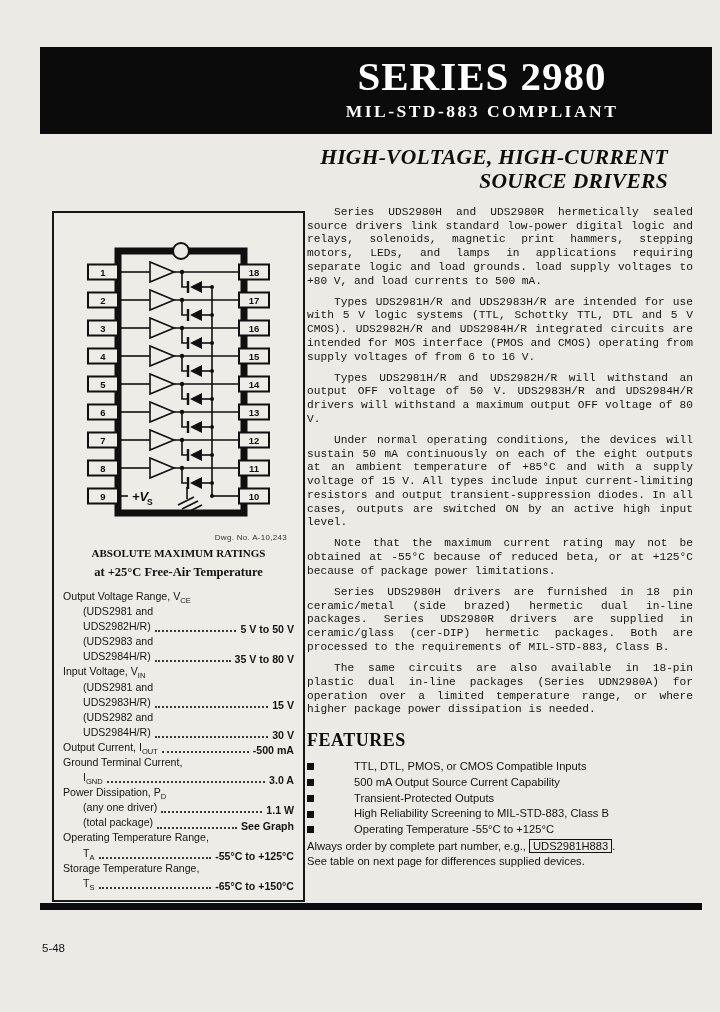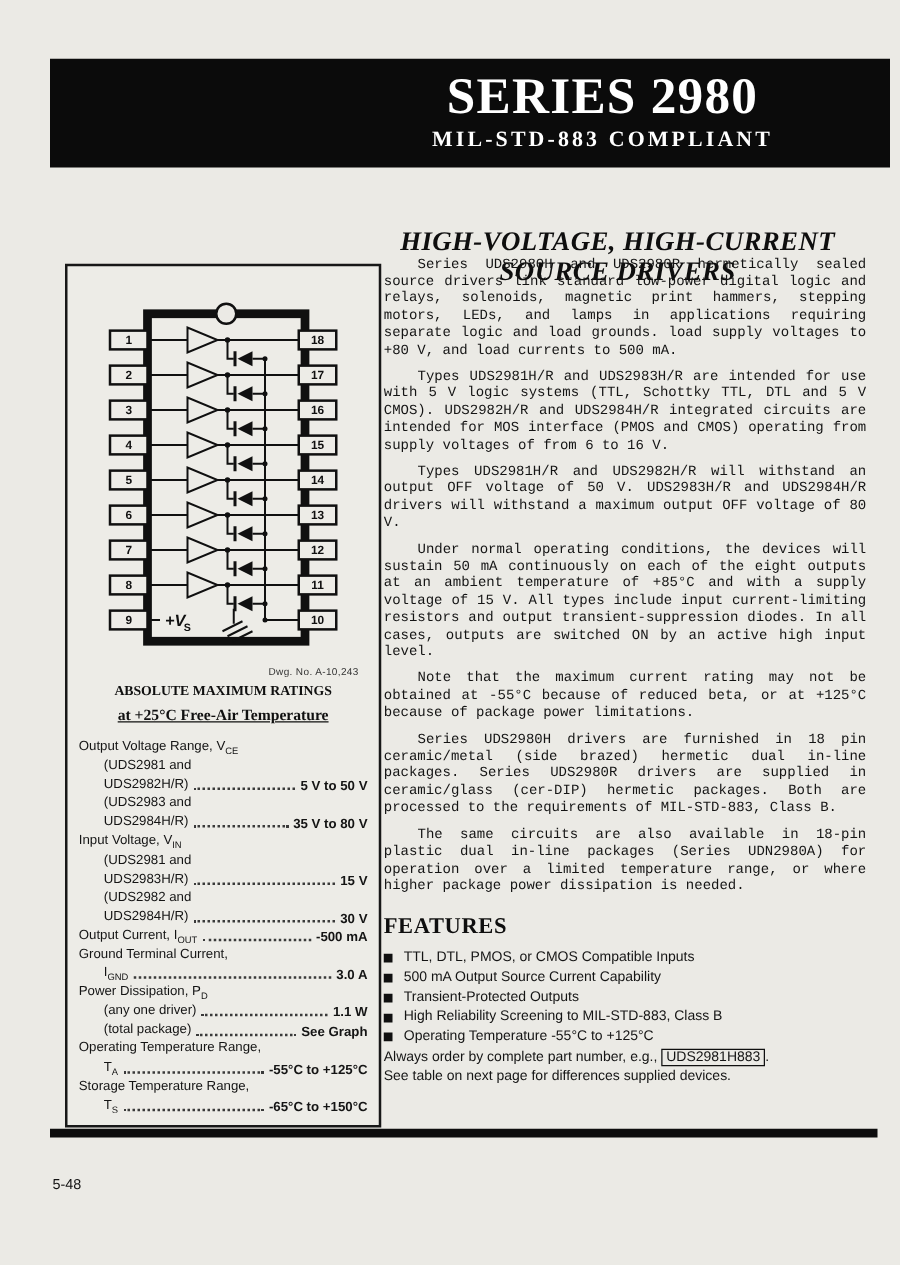--- a/index.html
+++ b/index.html
@@ -6,51 +6,51 @@
   body{background:#dedcd8;font-family:"Liberation Sans",sans-serif;}
   #page{position:relative;width:720px;height:1012px;background:#ebeae5;overflow:hidden;color:#161616;}
 
   
   .banner{position:absolute;left:40px;top:47px;width:672px;height:87px;background:#0b0b0b;}
   .banner-inner{position:absolute;top:7px;right:26px;width:408px;text-align:center;}
   .series-title{font-family:"Liberation Serif",serif;font-weight:bold;font-size:41px;line-height:44px;color:#ffffff;letter-spacing:1px;}
   .compliance{font-family:"Liberation Serif",serif;font-weight:bold;font-size:17.5px;line-height:20px;color:#ffffff;letter-spacing:2.5px;margin-top:3px;}
 
   
-  .doc-title{position:absolute;right:52px;top:146px;text-align:center;font-family:"Liberation Serif",serif;font-style:italic;font-weight:bold;font-size:21.5px;line-height:23.5px;color:#0e0e0e;letter-spacing:.3px;margin-top:36px;}
+  .doc-title{position:absolute;right:52px;top:146px;text-align:right;font-family:"Liberation Serif",serif;font-style:italic;font-weight:bold;font-size:21.5px;line-height:23.5px;color:#0e0e0e;letter-spacing:.3px;}
 
   
   .left-box{position:absolute;left:52px;top:211px;width:249px;height:687px;border:2px solid #171717;background:#edece7;}
   .pinout{position:absolute;left:0;top:12px;}
   .pinout .w{stroke:#101010;stroke-width:1.6;fill:none;}
   .pinout .pkg{stroke:#101010;stroke-width:7;fill:none;}
   .pinout .pinbox{stroke:#101010;stroke-width:2;fill:#edece7;}
   .pinout .tri{stroke:#101010;stroke-width:1.6;fill:#edece7;}
   .pinout .dio{fill:#101010;stroke:none;}
   .pinout .bar{stroke:#101010;stroke-width:2.4;fill:none;}
   .pinout .dot{fill:#101010;stroke:none;}
   .pinout text{font-family:"Liberation Sans",sans-serif;font-size:9.5px;font-weight:bold;fill:#101010;text-anchor:middle;}
   .pinout text.vs{font-size:13px;text-anchor:start;font-style:italic;}
   .pinout text.vssub{font-size:8.5px;text-anchor:start;}
   .dwg-caption{position:absolute;right:16px;top:320px;font-size:8px;color:#333;letter-spacing:.3px;}
   .amr-title{position:absolute;left:0;top:334px;width:100%;text-align:center;font-family:"Liberation Serif",serif;font-weight:bold;font-size:11px;color:#101010;}
-  .amr-sub{position:absolute;left:0;top:352px;width:100%;text-align:center;font-family:"Liberation Serif",serif;font-weight:bold;font-size:12.5px;color:#101010;text-decoration:underline;}
+  .amr-sub{position:absolute;left:0;top:352px;width:100%;text-align:center;font-family:"Liberation Serif",serif;font-weight:bold;font-size:12.5px;color:#101010;}
   .ratings{position:absolute;left:9px;top:377px;width:231px;font-size:10.6px;color:#141414;}
   .r-row{display:flex;align-items:flex-end;height:15.1px;white-space:nowrap;}
   .r-row.ind{padding-left:20px;}
   .r-label sub{font-size:7.5px;}
   .r-dots{flex:1;border-bottom:2px dotted #3a3a3a;margin:0 4px 3px 4px;min-width:6px;}
   .r-val{font-weight:bold;}
 
   
   .right-col{position:absolute;left:307px;top:206px;width:386px;}
   .right-col p{margin:0 0 7.5px 0;font-size:11.2px;line-height:13.7px;text-align:justify;text-indent:27px;color:#141414;font-family:Liberation Mono, monospace;}
   .features-heading{font-family:"Liberation Serif",serif;font-weight:bold;font-size:18px;color:#0e0e0e;margin-top:13px;letter-spacing:.5px;}
   .features-list{margin-top:8px;}
-  .feature-item{font-size:11.2px;line-height:15.8px;color:#141414;display:flex;align-items:center;}
+  .feature-item{font-size:11.2px;line-height:15.8px;color:#141414;display:flex;align-items:center;gap:31px;}
   .bullet-sq{display:inline-block;width:7px;height:7px;background:#101010;margin-right:9px;flex:0 0 auto;}
   .order-note{position:absolute;left:307px;top:839px;width:390px;font-size:11.2px;line-height:15px;color:#141414;}
   .part-box{display:inline-block;border:1.5px solid #101010;padding:0 3px;font-weight:normal;line-height:12px;}
 
   
   .bottom-rule{position:absolute;left:40px;top:903px;width:662px;height:7px;background:#0d0d0d;}
   .page-number{position:absolute;left:42px;top:942px;font-size:11.5px;color:#141414;}
 </style>
 </head>
 <body>

